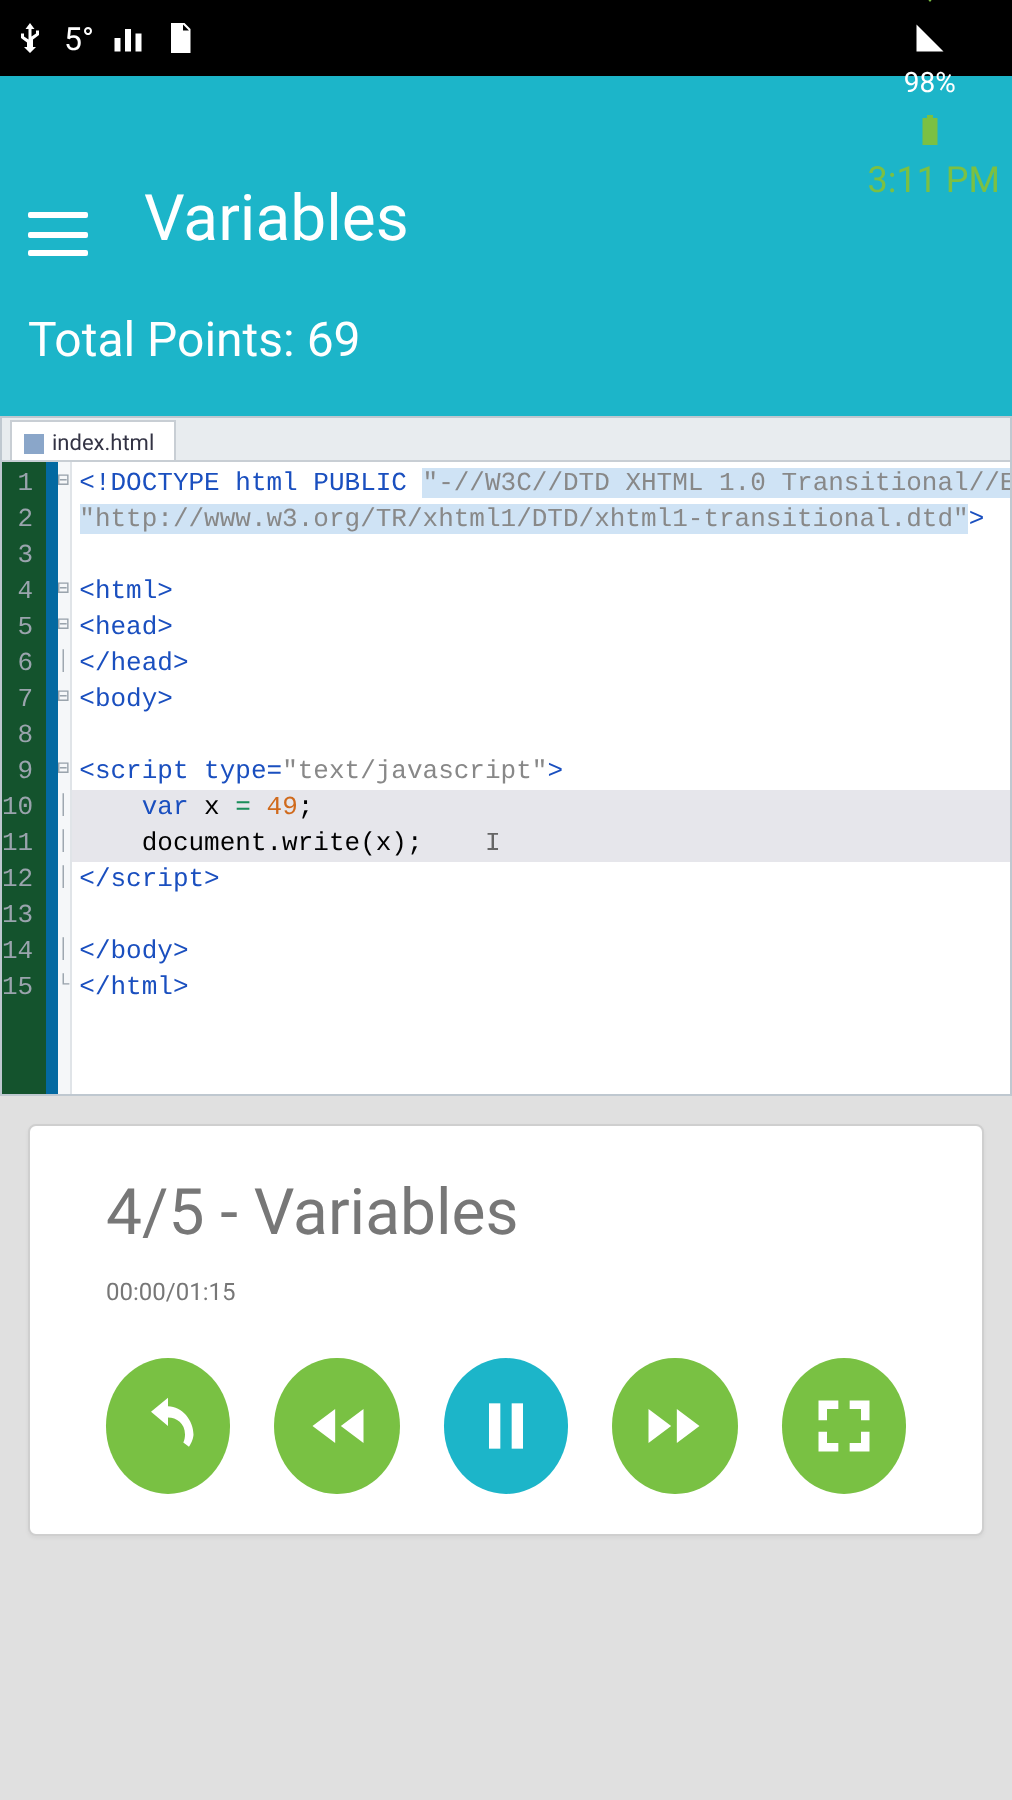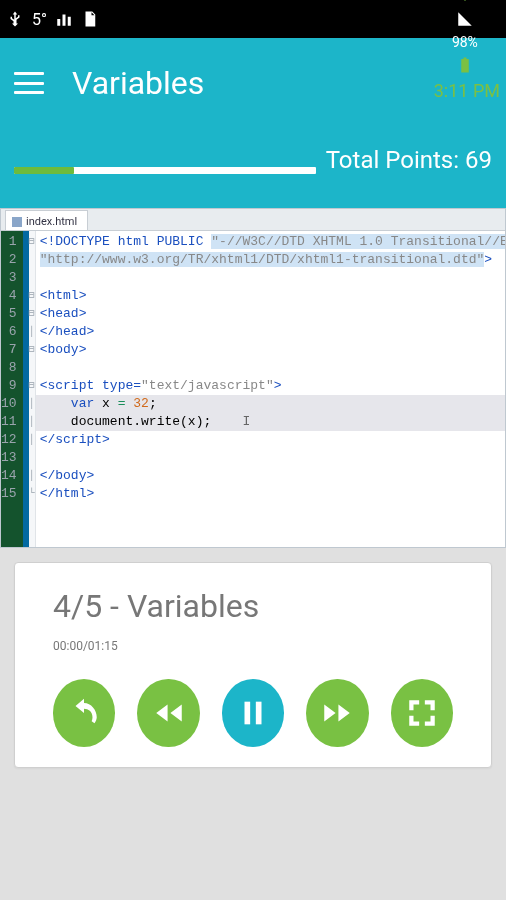--- a/index.html
+++ b/index.html
@@ -6,28 +6,28 @@
   html, body { width: 506px; height: 900px; font-family: Roboto, Arial, sans-serif; background: #e0e0e0; overflow: hidden; }
 
   
   .status-bar { height: 38px; background: #000; color: #fff; display: flex; align-items: center; padding: 0 6px; font-size: 16px; }
   .status-left { display: flex; align-items: center; gap: 8px; }
   .status-right { margin-left: auto; display: flex; align-items: center; gap: 6px; flex-direction: column; }
   .status-icon { width: 18px; height: 18px; display: inline-flex; align-items: center; justify-content: center; }
   .status-time { color: #7bc043; font-size: 18px; margin-left: 4px; }
 
   
-  .app-bar { height: 90px; background: #1cb5c9; display: flex; align-items: center; padding: 0 14px; gap: 28px; }
+  .app-bar { height: 90px; background: #1cb5c9; display: flex; align-items: flex-end; padding: 0 14px; gap: 28px; }
   .hamburger { width: 30px; height: 22px; display: flex; flex-direction: column; justify-content: space-between; cursor: pointer; }
   .hamburger span { height: 3px; background: #fff; border-radius: 1px; }
   .app-title { color: #fff; font-size: 32px; font-weight: 400; }
 
   
   .sub-bar { height: 80px; background: #1cb5c9; padding: 18px 14px 0; }
-  .progress-row { display: flex; align-items: flex-end; gap: 10px; }
+  .progress-row { display: flex; align-items: flex-start; gap: 10px; flex-direction: column; }
   .progress-track { flex: 1; height: 7px; background: #fff; position: relative; border-radius: 1px; }
   .progress-fill { position: absolute; left: 0; top: 0; height: 100%; background: #6dbb3c; border-radius: 1px; width: 20%; }
   .points { color: #fff; font-size: 24px; white-space: nowrap; }
 
   
   .video-area { height: 340px; background: #fff; border: 1px solid #bfc8d0; position: relative; overflow: hidden; }
   .code-tabstrip { height: 22px; background: #e8ecef; border-bottom: 1px solid #c8ced4; display: flex; align-items: flex-end; padding-left: 4px; }
   .code-tab { height: 20px; background: #fff; border: 1px solid #c8ced4; border-bottom: none; font-size: 11px; padding: 2px 10px 0 6px; color: #334; display: flex; align-items: center; gap: 4px; }
   .code-tab-icon { width: 10px; height: 10px; background: #8aa6c9; }
   .code-body { display: flex; height: calc(100% - 22px); font-family: "Courier New", monospace; font-size: 13px; line-height: 18px; }
@@ -169,21 +169,21 @@
 └</div>
     <div class="code-lines"><span class="kw">&lt;!DOCTYPE html PUBLIC </span><span class="str sel">"-//W3C//DTD XHTML 1.0 Transitional//EN"</span>
 <span class="str sel">"http://www.w3.org/TR/xhtml1/DTD/xhtml1-transitional.dtd"</span><span class="kw">&gt;</span>
 
 <span class="kw">&lt;html&gt;</span>
 <span class="kw">&lt;head&gt;</span>
 <span class="kw">&lt;/head&gt;</span>
 <span class="kw">&lt;body&gt;</span>
 
 <span class="kw">&lt;script type=</span><span class="str">"text/javascript"</span><span class="kw">&gt;</span>
-<span class="line-hl"><span class="kw">    var</span><span> x </span><span class="op">=</span><span class="num"> 32</span><span>;</span></span><span class="line-hl"><span>    document.write(x);</span>    <span class="caret">I</span></span><span class="kw">&lt;/script&gt;</span>
+<span class="line-hl"><span class="kw">    var</span><span> x </span><span class="op">=</span><span class="num"> 49</span><span>;</span></span><span class="line-hl"><span>    document.write(x);</span>    <span class="caret">I</span></span><span class="kw">&lt;/script&gt;</span>
 
 <span class="kw">&lt;/body&gt;</span>
 <span class="kw">&lt;/html&gt;</span></div>
   </div>
 </div>
 
 <div class="card">
   <div class="card-title">4/5 - Variables</div>
   <div class="card-time">00:00/01:15</div>
   <div class="controls">

